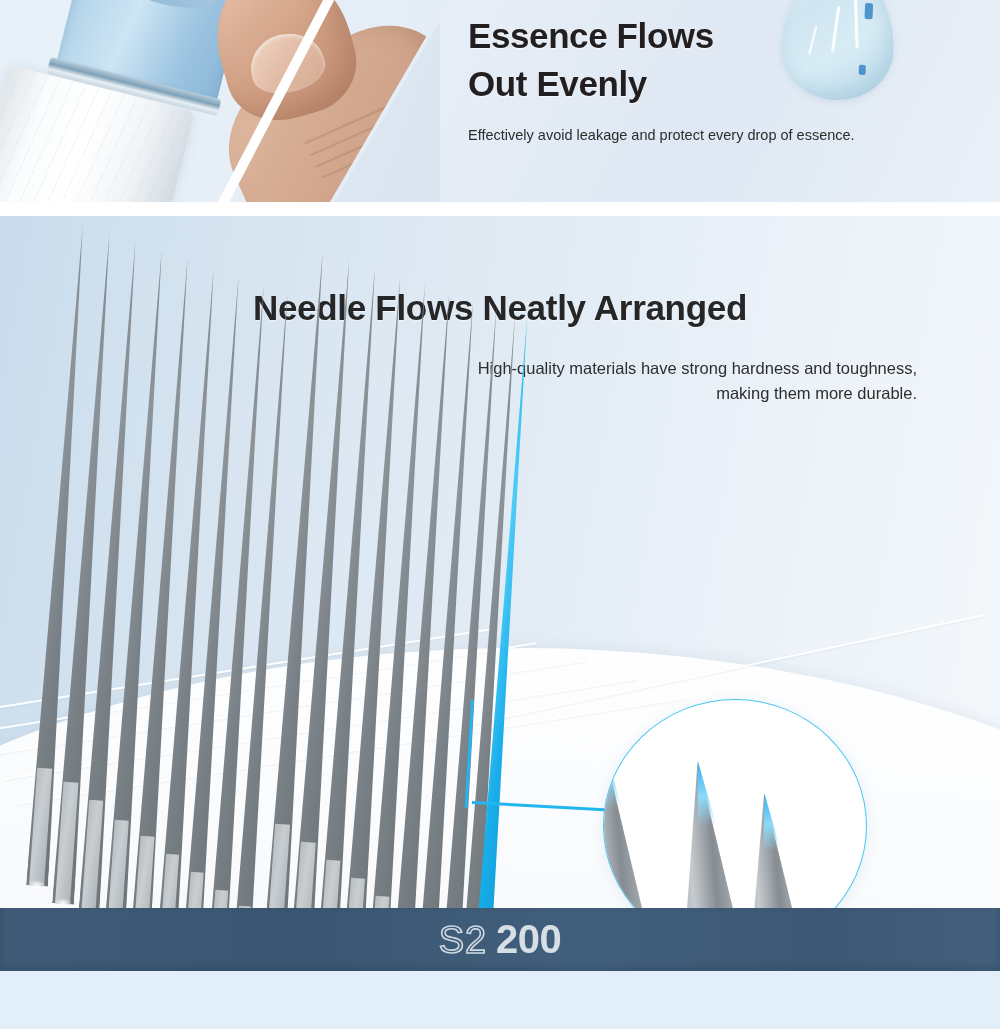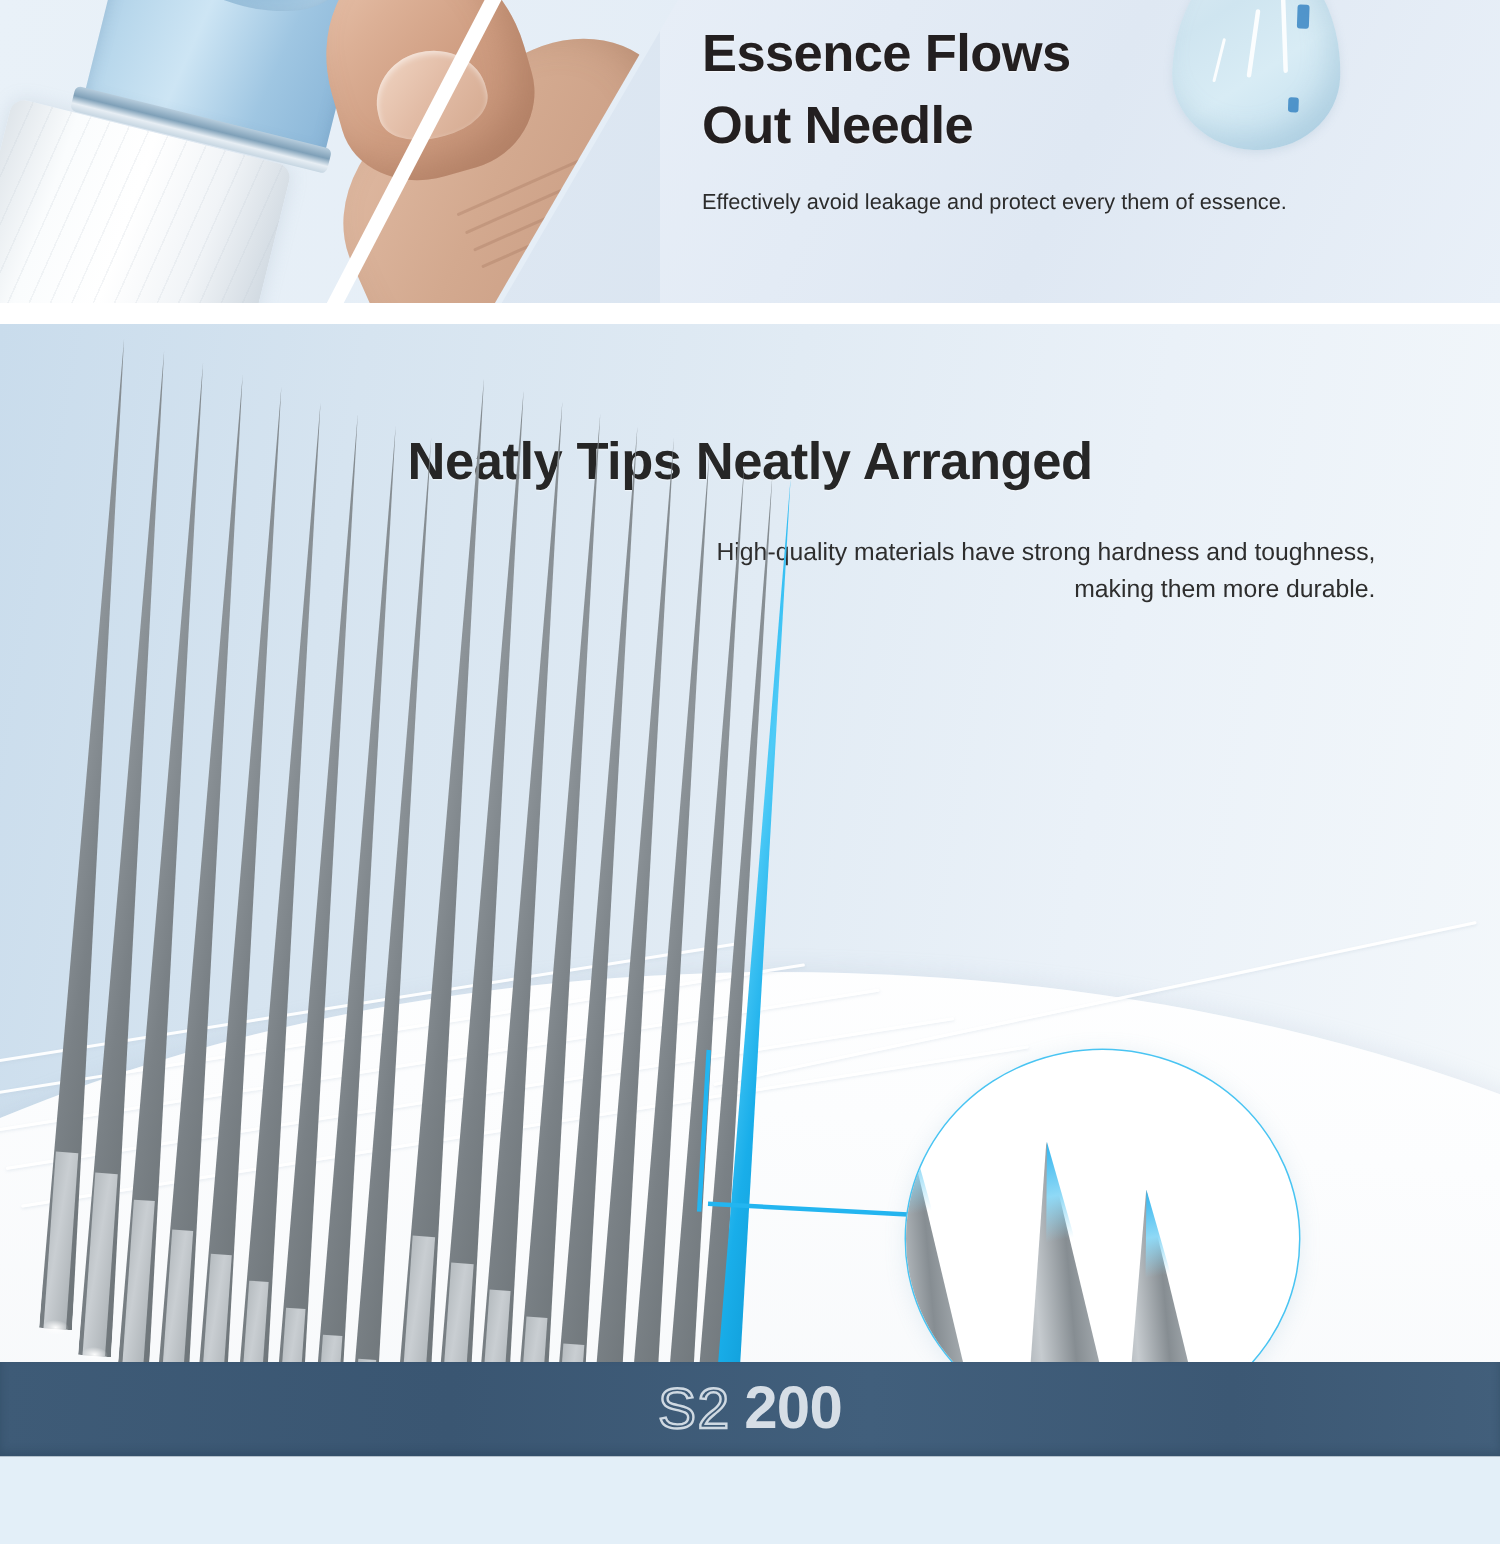--- a/index.html
+++ b/index.html
@@ -250,31 +250,31 @@
       <div class="drop-hl" style="left:52px;top:38px;width:3px;height:46px;transform:rotate(6deg);"></div>
       <div class="drop-hl" style="left:72px;top:18px;width:2.5px;height:62px;transform:rotate(-4deg);"></div>
       <div class="drop-hl" style="left:30px;top:58px;width:2px;height:30px;transform:rotate(12deg);"></div>
       <div class="drop-blue" style="left:82px;top:34px;width:8px;height:16px;"></div>
       <div class="drop-blue" style="left:78px;top:96px;width:7px;height:10px;"></div>
     </div>
 
     <div class="essence-copy">
       <h1 class="essence-title">
         <span>Essence Flows</span><br>
-        <span>Out Needle</span>
+        <span>Out Evenly</span>
       </h1>
-      <p class="essence-sub">Effectively avoid leakage and protect every them of essence.</p>
+      <p class="essence-sub">Effectively avoid leakage and protect every drop of essence.</p>
     </div>
   </div>
 
   <div class="sep-white"></div>
 
   <div class="sec-needle">
 
-    <div class="needle-title">Neatly Tips Neatly Arranged</div>
+    <div class="needle-title">Needle Flows Neatly Arranged</div>
     <div class="needle-sub">
       <span>High-quality materials have strong hardness and toughness,</span><br>
       <span>making them more durable.</span>
     </div>
 
     <div class="base"></div>
     <div class="base-streak" style="left:-20px;top:452px;width:520px;transform:rotate(-9deg);"></div>
     <div class="base-streak" style="left:-20px;top:470px;width:560px;transform:rotate(-9deg);"></div>
     <div class="base-streak" style="left:-10px;top:490px;width:600px;transform:rotate(-9deg);"></div>
     <div class="base-streak" style="left:0px;top:512px;width:640px;transform:rotate(-9deg);"></div>

